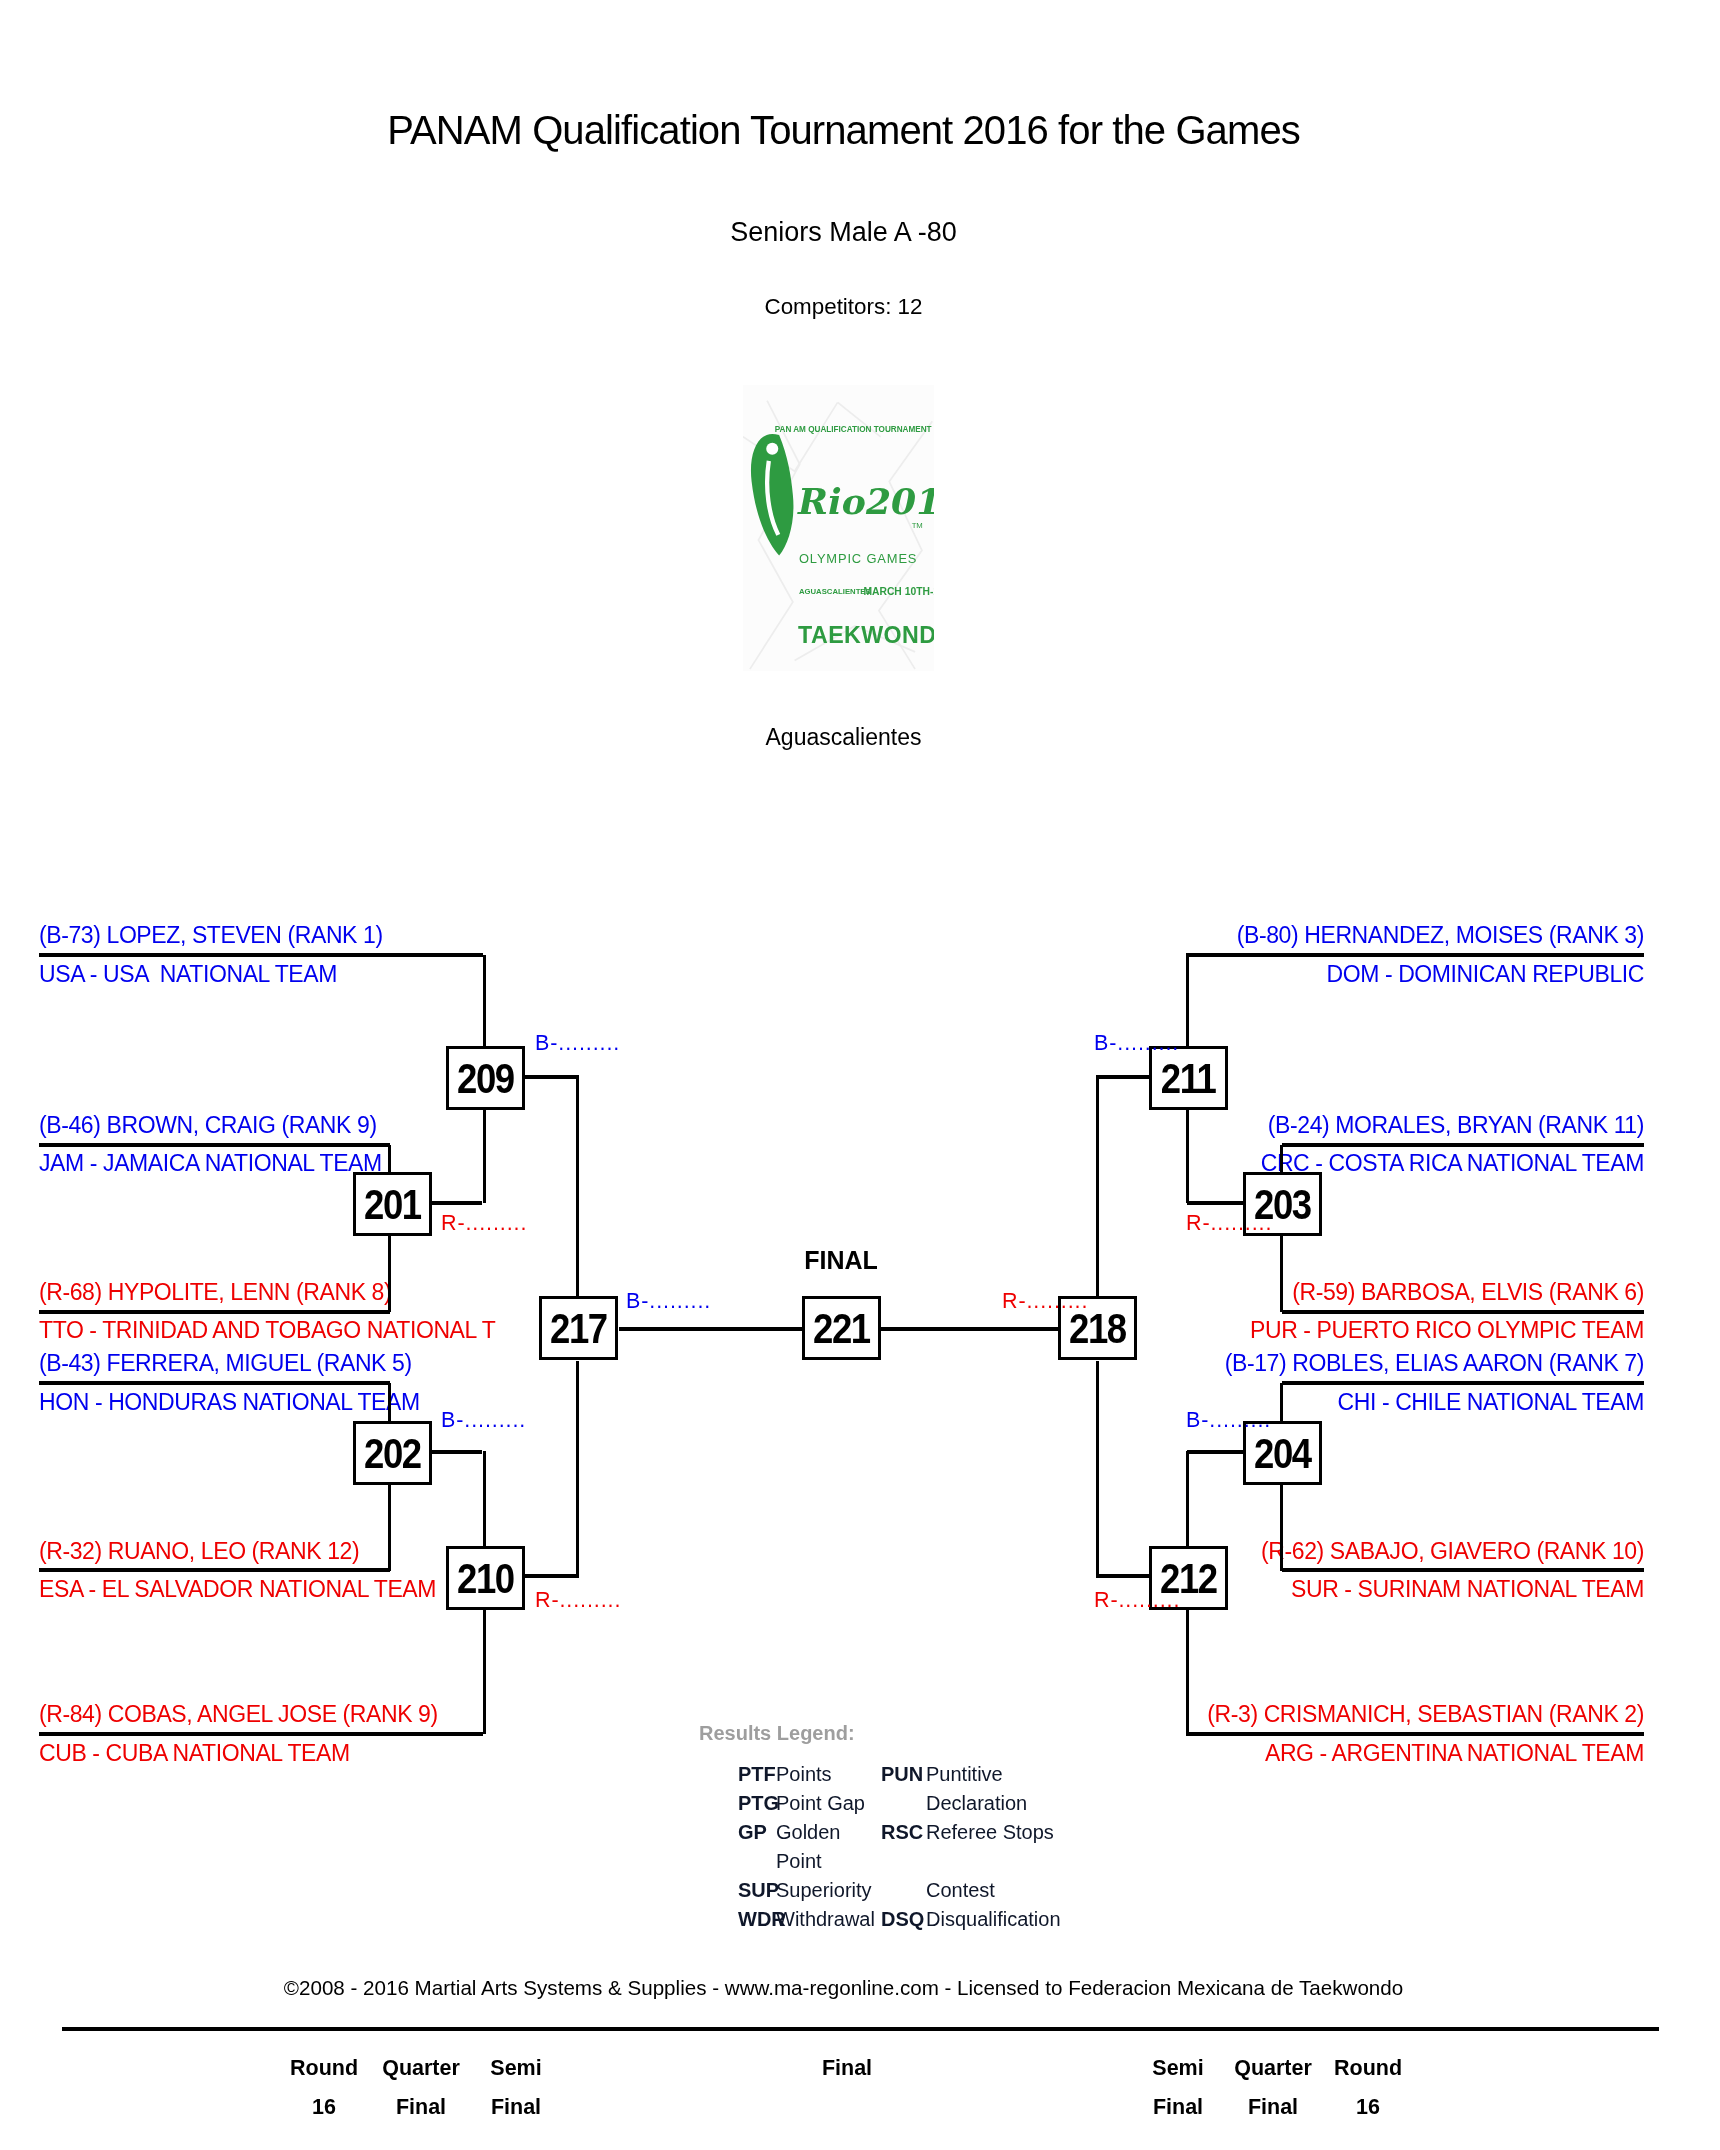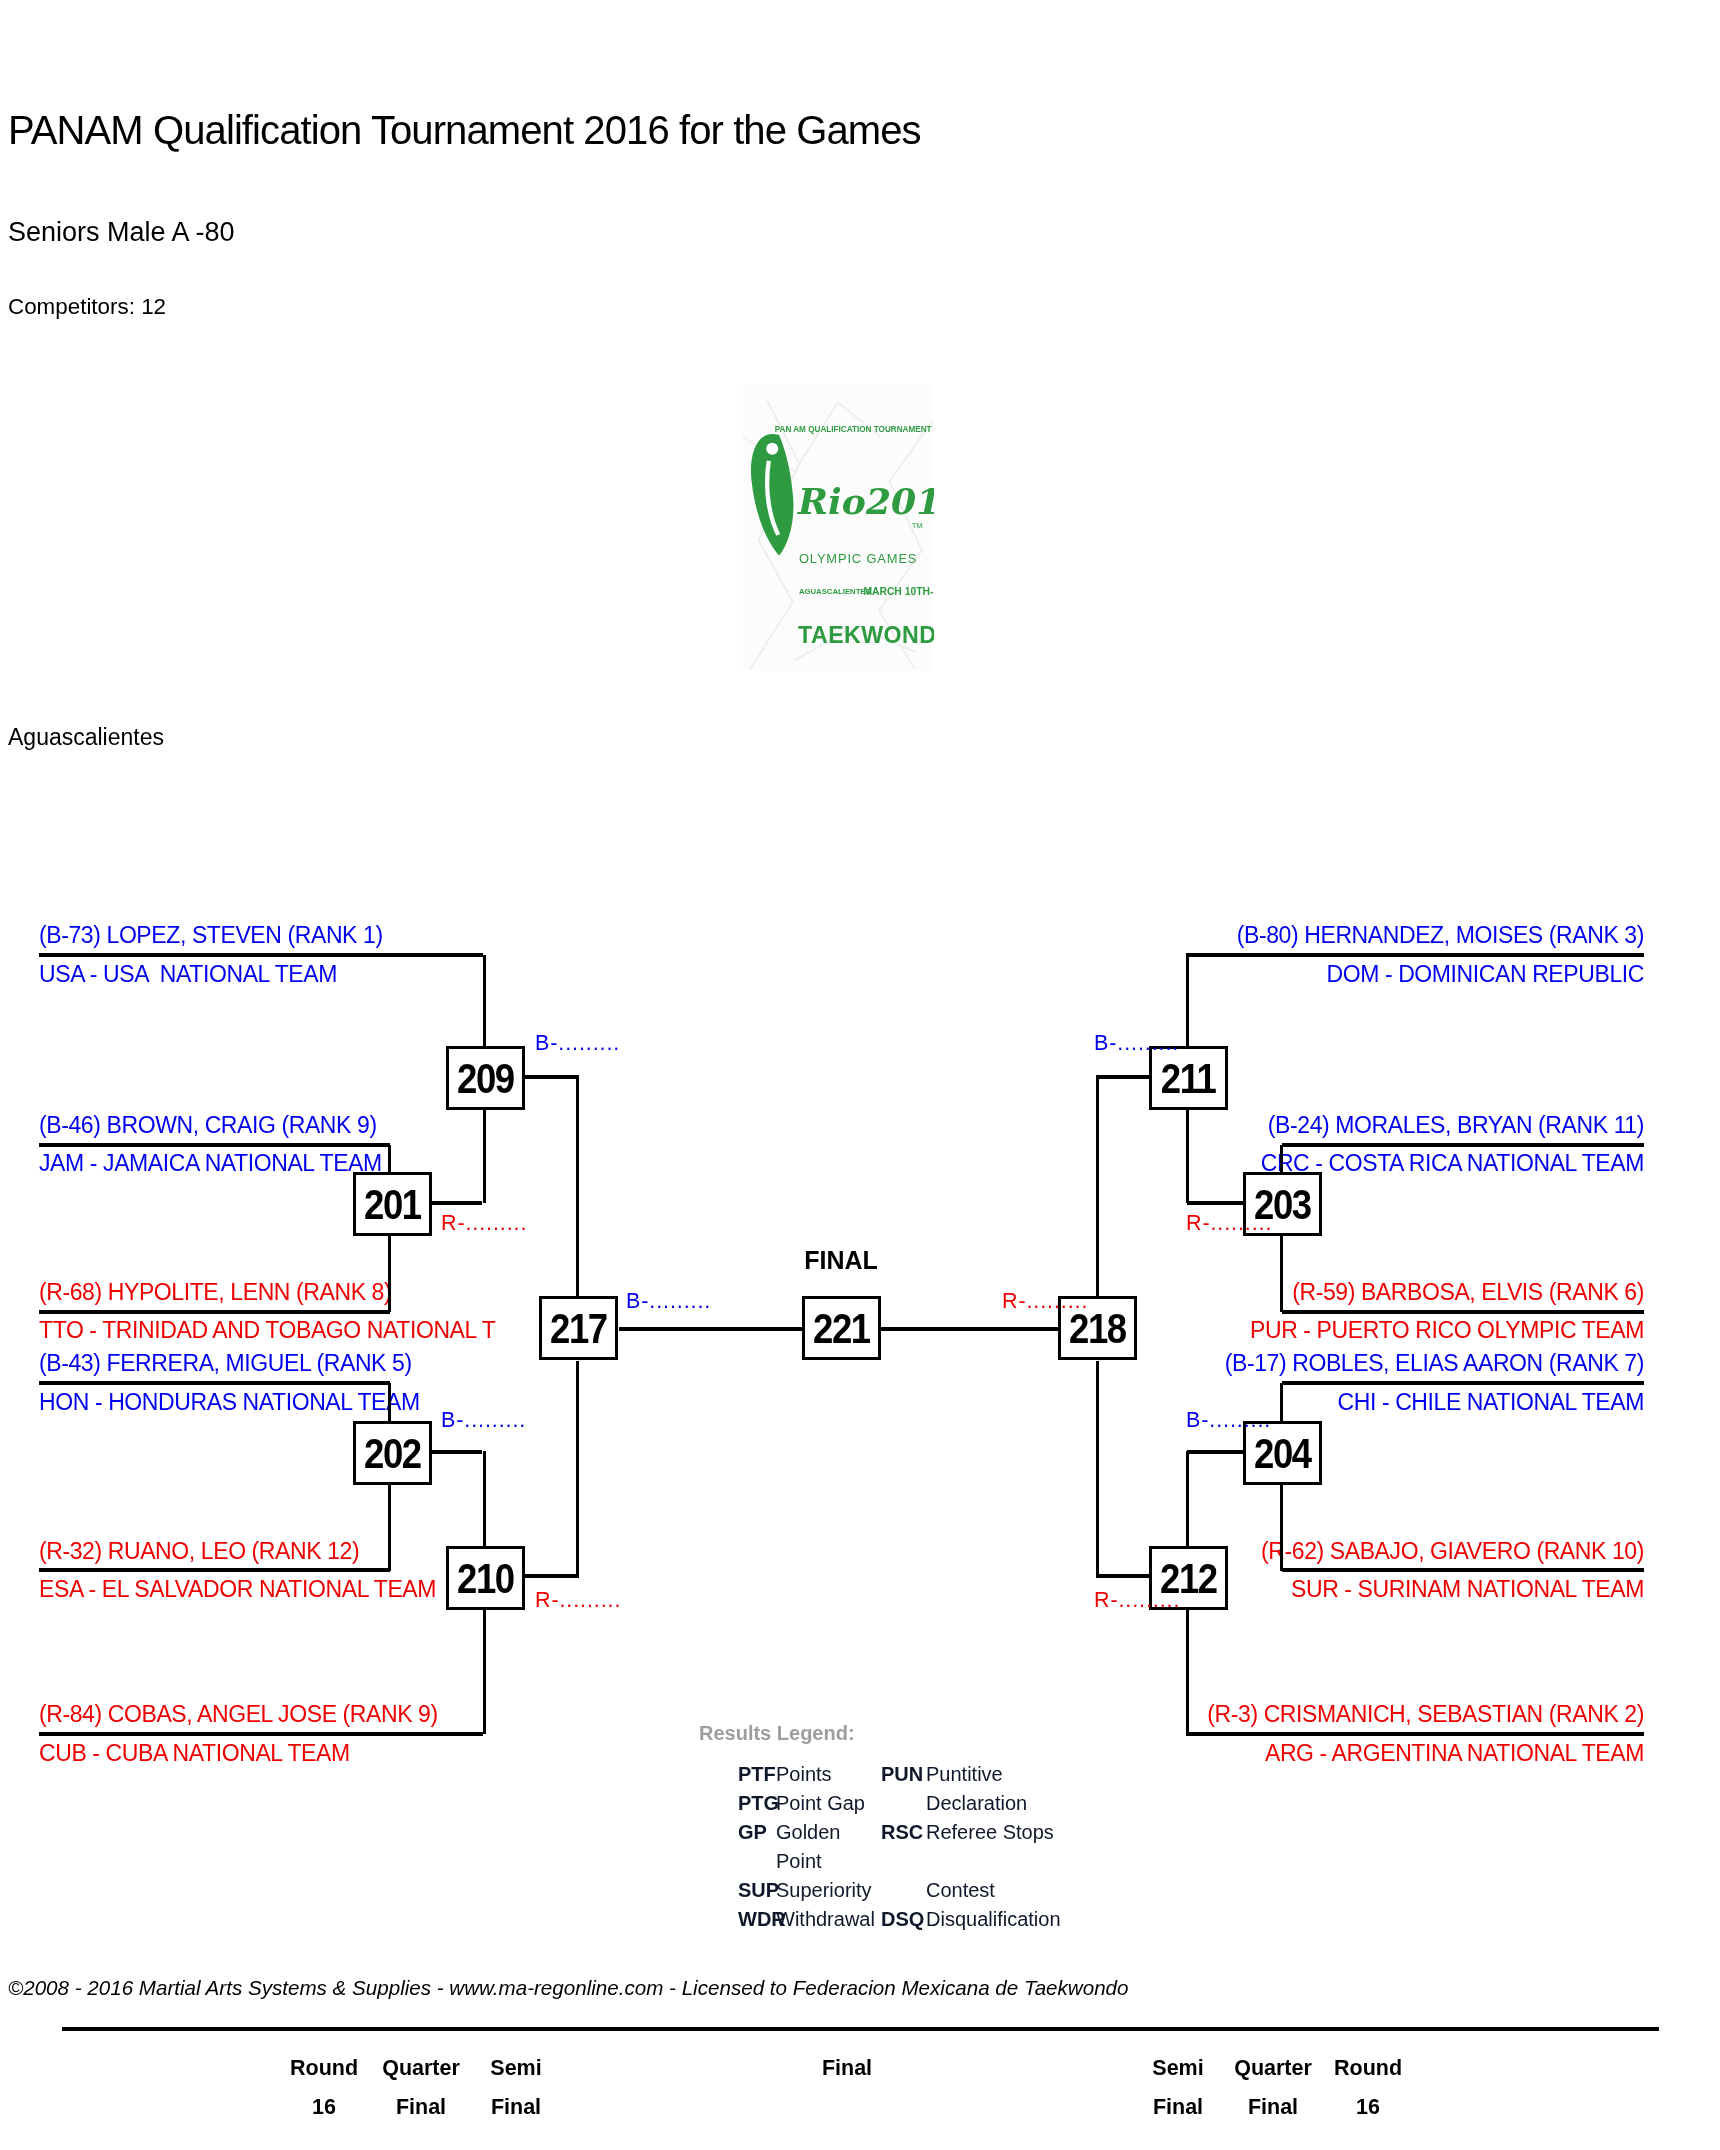--- a/index.html
+++ b/index.html
@@ -1,20 +1,20 @@
 <!DOCTYPE html>
 <html style="font-size:13.8px"><head>
 <meta charset="utf-8">
 <style>
   html,body{margin:0;padding:0;background:#ffffff;}
   #page{
     position:relative;width:1721px;height:2151px;background:#ffffff;overflow:hidden;
     font-family:"Liberation Sans",sans-serif;color:#000;
   }
-  .ctr{position:absolute;left:8px;width:1683px;text-align:left;}
+  .ctr{position:absolute;left:2px;width:1683px;text-align:center;}
   #title{top:108px;font-size:40px;letter-spacing:-0.9px;}
   #category{top:217px;font-size:27px;}
   #competitors{top:294px;font-size:22.4px;}
   #venue{top:724px;font-size:23px;}
   #date{top:784px;font-size:23px;}
 
   
   #logo{position:absolute;left:743px;top:385px;width:191px;height:286px;background:#fcfcfc;}
   #logo svg{display:block;}
 
@@ -43,21 +43,21 @@
 
   
   #legend-title{position:absolute;left:699px;top:1722px;font-size:20px;font-weight:bold;color:#9E9E9E;text-align:right;}
   #legend-grid{
     position:absolute;left:738px;top:1760px;display:grid;
     grid-template-columns:38px 105px 45px 146px;line-height:29px;font-size:20px;color:#0f172a;
   }
   #legend-grid .ab{font-weight:bold;}
 
   
-  #footer{top:1976px;font-size:20.6px;font-style:italic;}
+  #footer{top:1976px;font-size:20.6px;}
   #divider{position:absolute;left:62px;top:2027px;width:1597px;height:4.3px;background:#000;}
   .round-col{position:absolute;top:2049px;width:120px;text-align:center;font-size:21.5px;font-weight:bold;line-height:39px;}
 </style>
 </head>
 <body>
 
 <div id="page">
 
   <div id="title" class="ctr">PANAM Qualification Tournament 2016 for the Games</div>
   <div id="category" class="ctr">Seniors Male A -80</div>

